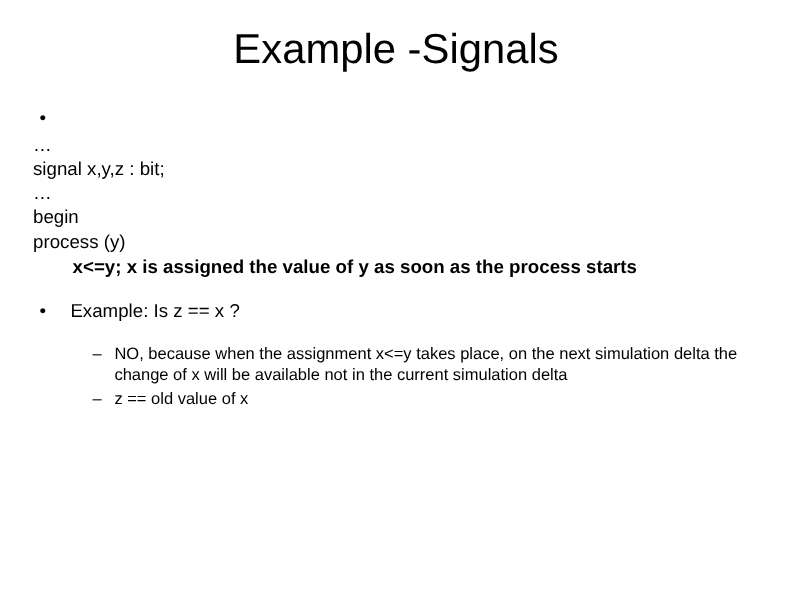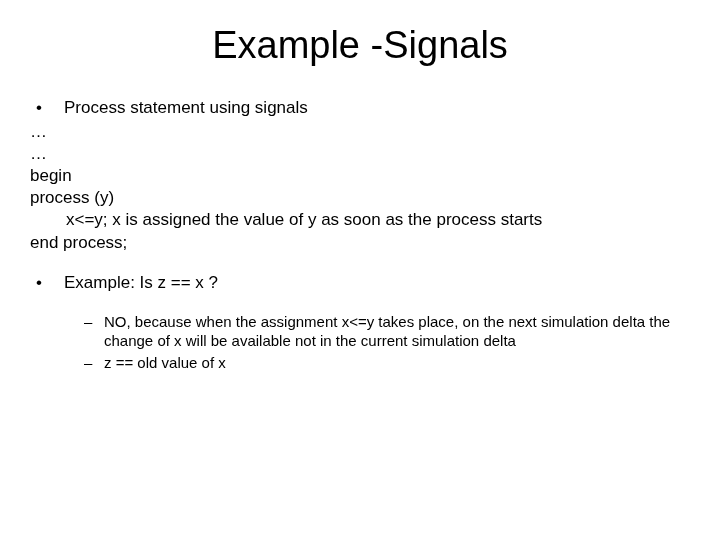--- a/index.html
+++ b/index.html
@@ -38,20 +38,21 @@
     padding-left: 6px;
   }
   .codeblock {
     margin: 0 0 18px 0;
   }
   .codeblock div {
     margin: 0;
   }
   .indent {
     padding-left: 36px;
+    font-weight: bold;
   }
   .bullet2 {
     display: flex;
     margin: 2px 0 2px 54px;
     font-size: 15px;
   }
   .bullet2 .dash {
     width: 20px;
     flex: 0 0 20px;
   }
@@ -63,30 +64,29 @@
 <body>
 
 <div class="slide">
 
   <div class="title">Example -Signals</div>
 
   <div class="body">
 
     <div class="bullet1">
       <span class="dot">•</span>
-      <span>Process statement using signals</span>
     </div>
 
     <div class="codeblock">
       <div>…</div>
+      <div>signal x,y,z : bit;</div>
       <div>…</div>
       <div>begin</div>
       <div>process (y)</div>
       <div class="indent">x&lt;=y; x is assigned the value of y as soon as the process starts</div>
-      <div>end process;</div>
     </div>
 
     <div class="bullet1">
       <span class="dot">•</span>
       <span>Example: Is z == x ?</span>
     </div>
 
     <div class="gap"></div>
 
     <div class="bullet2">

